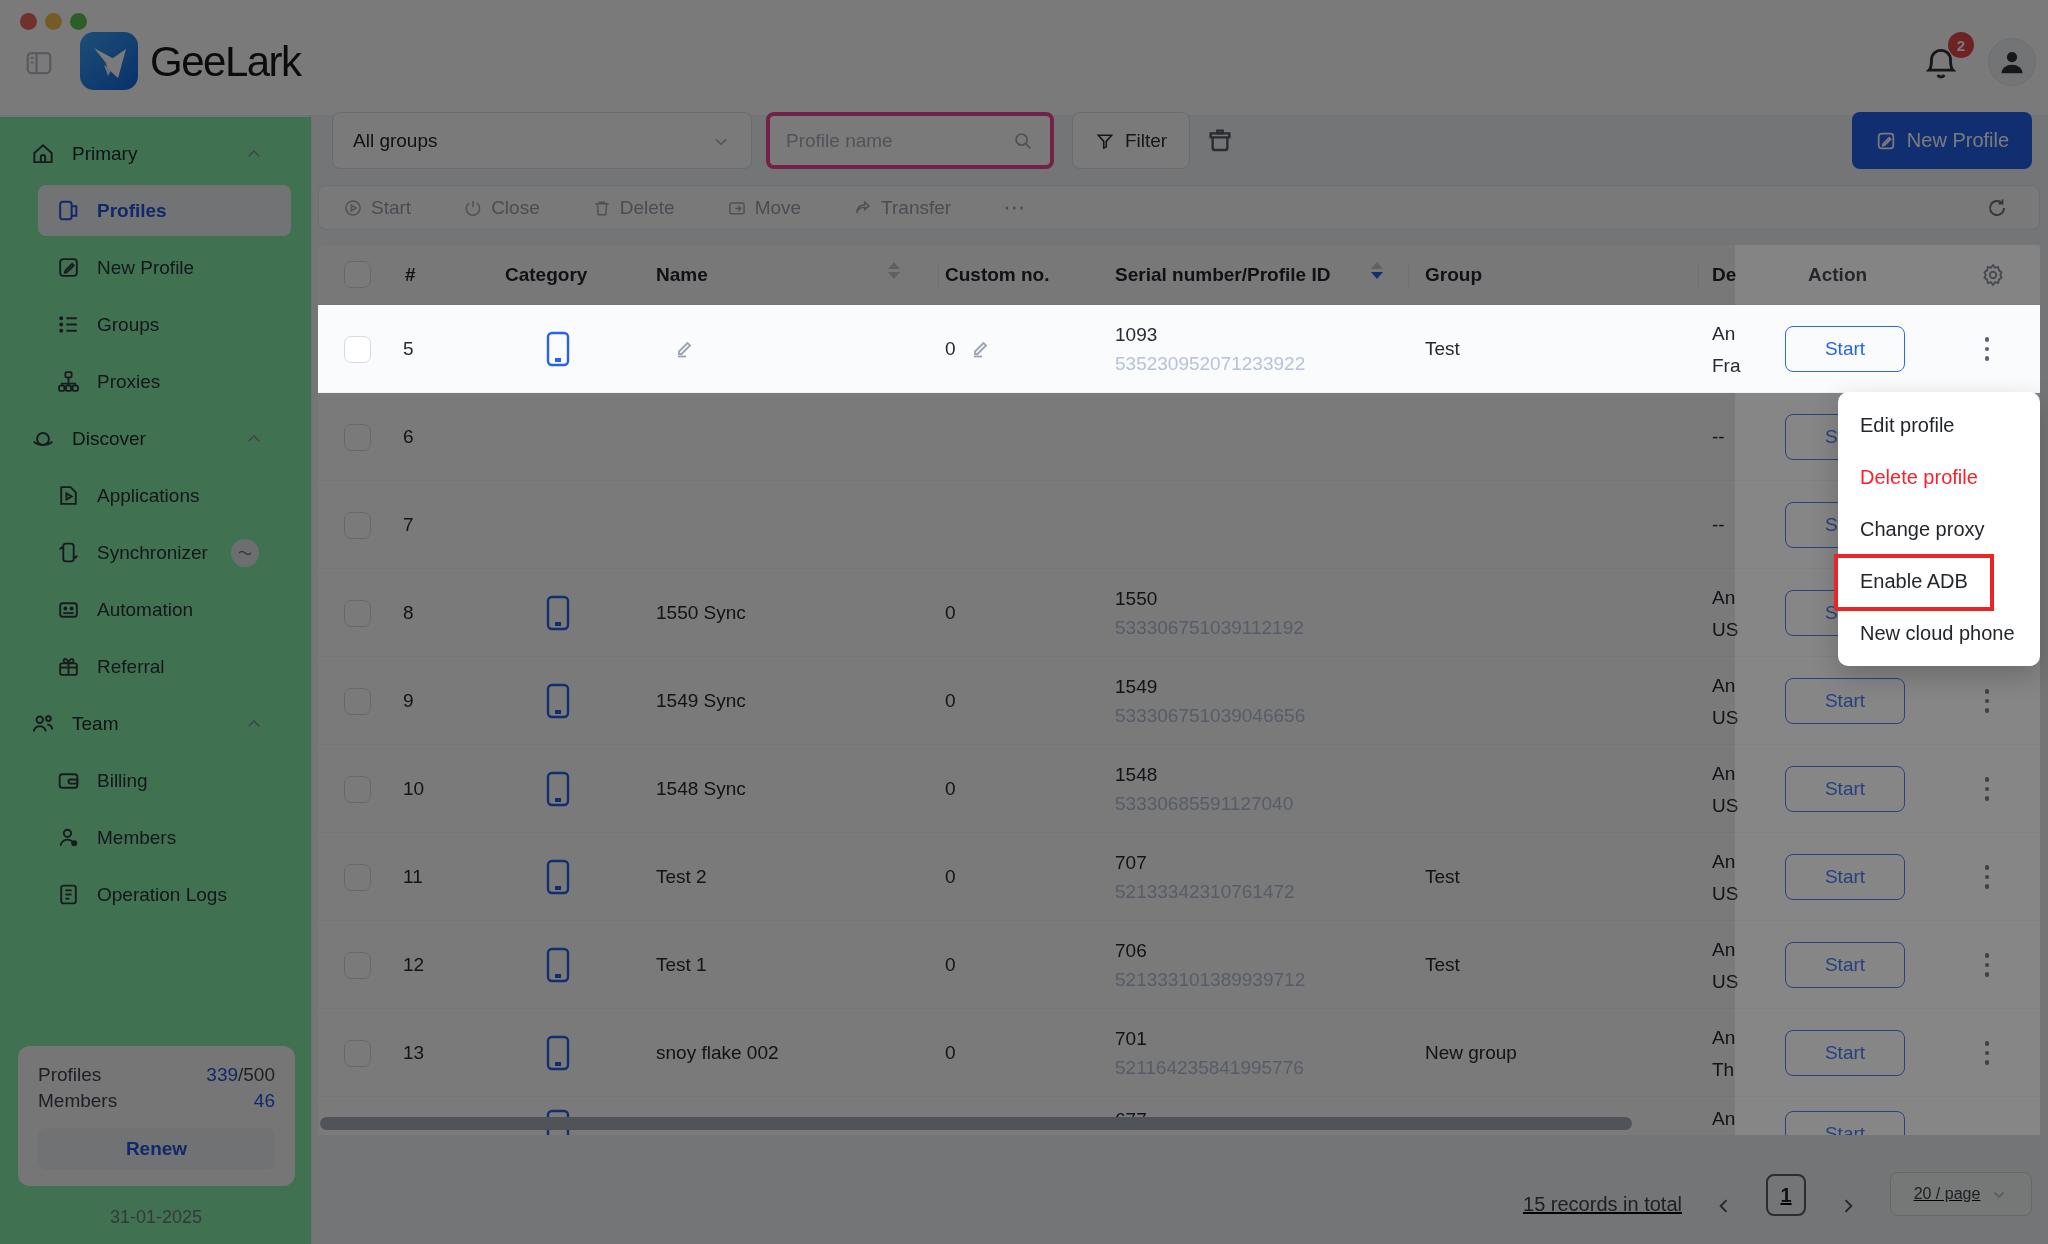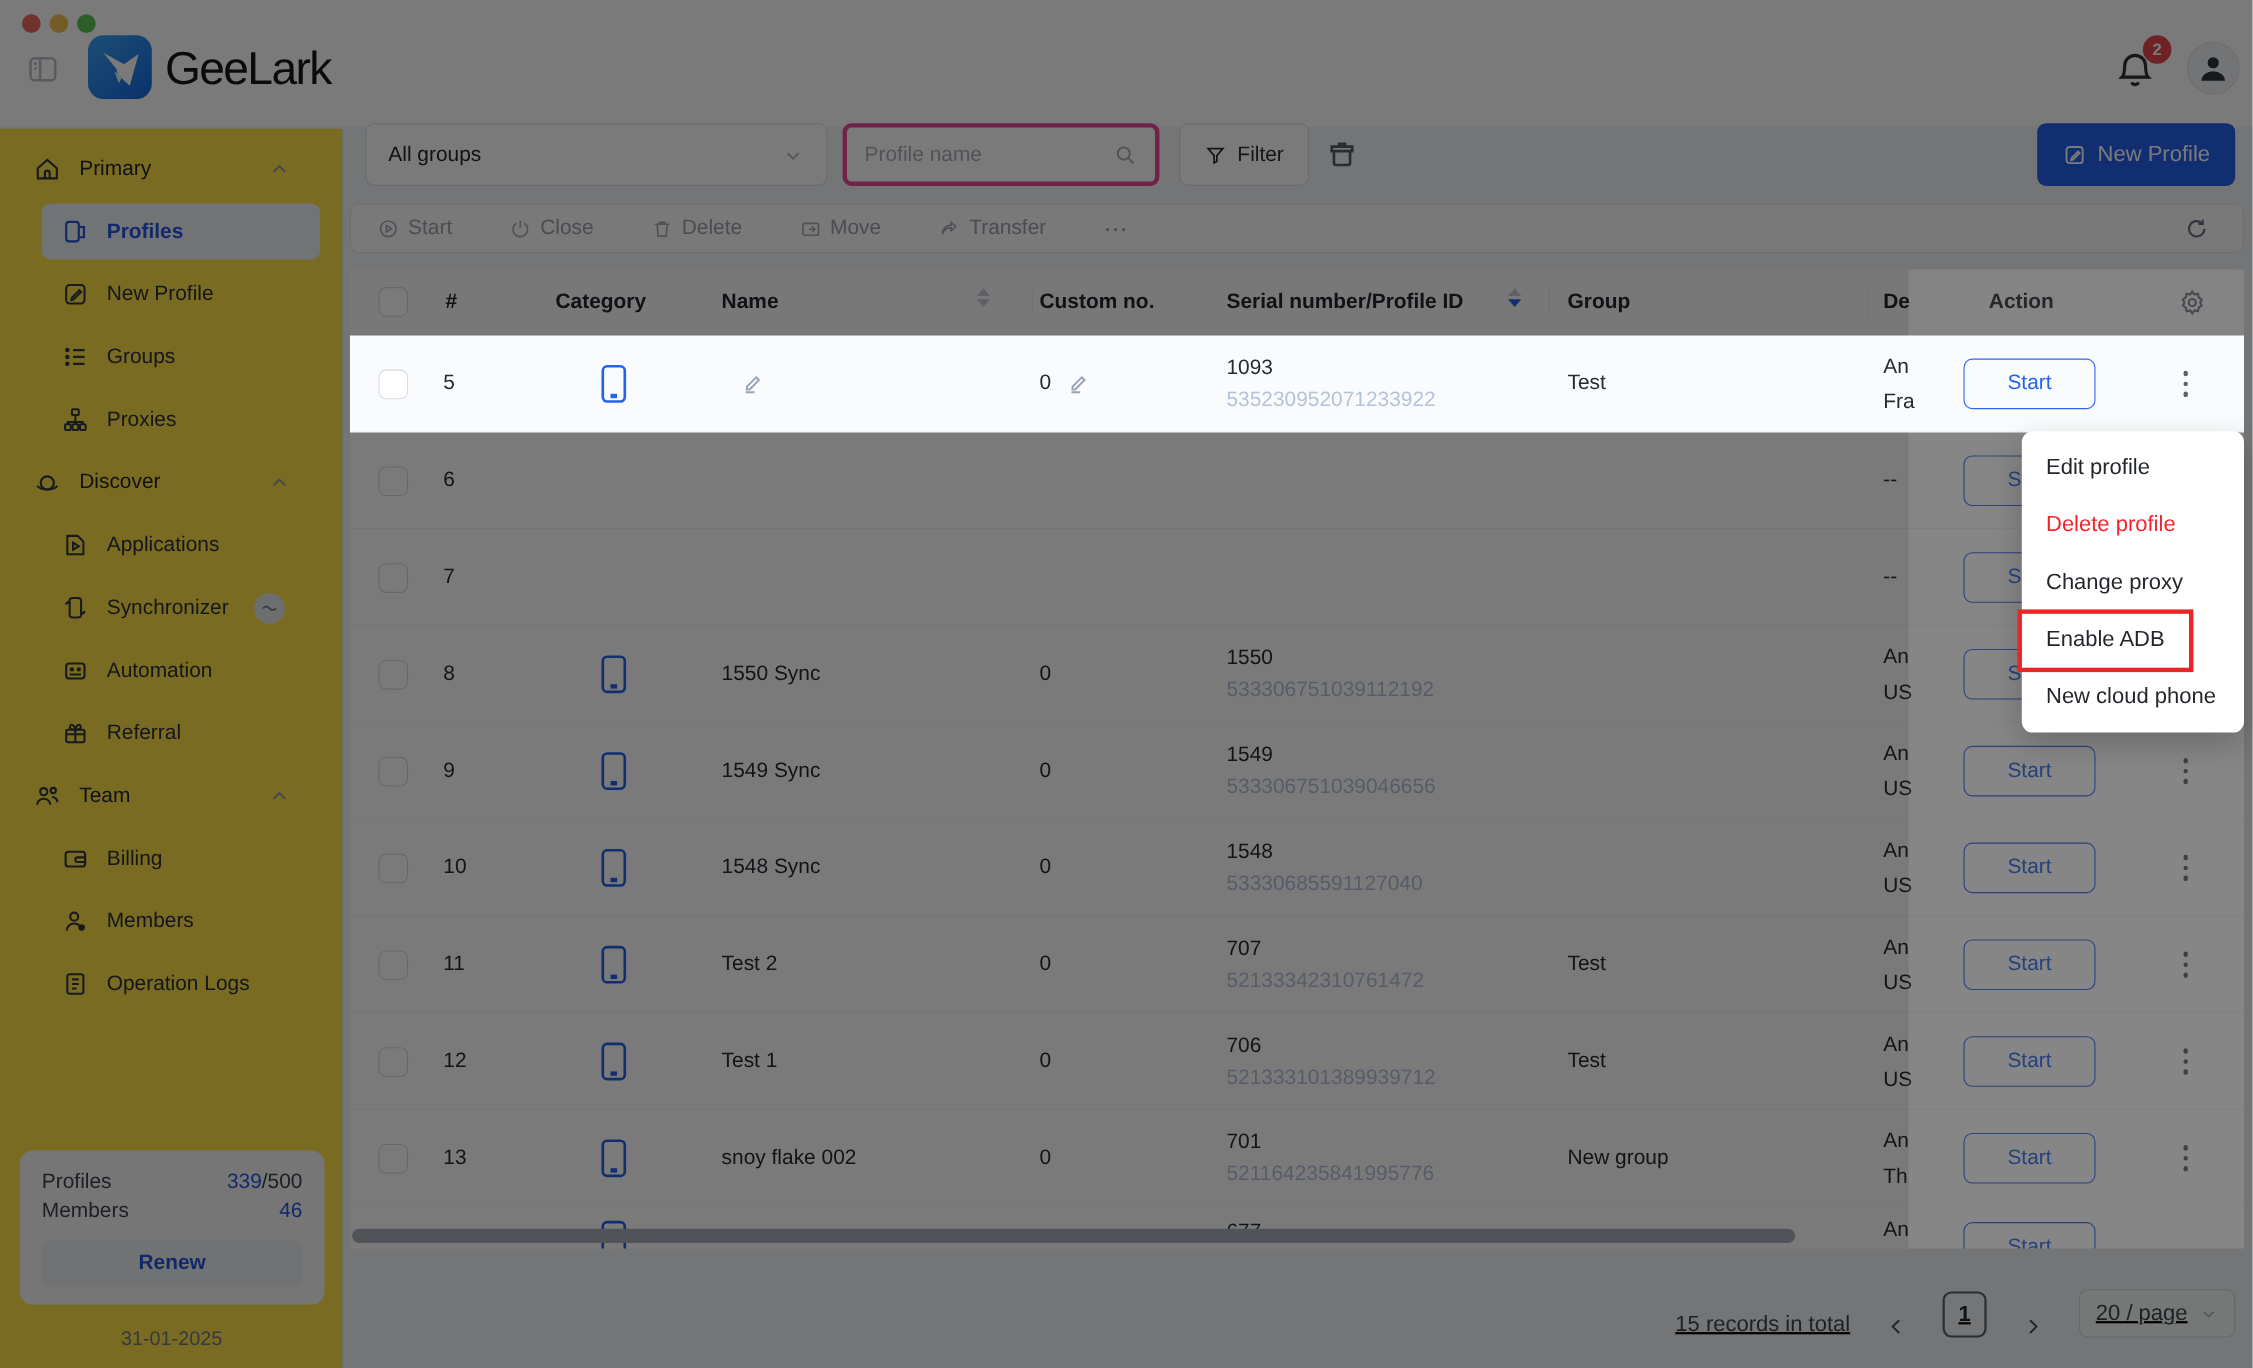--- a/index.html
+++ b/index.html
@@ -14,21 +14,21 @@
   .t-yellow { left:45px; background:#f4bf4f; }
   .t-green { left:70px; background:#61c554; }
   .sidebar-toggle { position:absolute; left:24px; top:48px; width:30px; height:30px; color:#b9bec6; }
   .logo-mark { position:absolute; left:80px; top:32px; width:58px; height:58px; border-radius:14px; background:linear-gradient(140deg,#3ba4f5,#1566e0); }
   .brand-text { position:absolute; left:150px; top:38px; font-size:42px; font-weight:400; color:#17181b; letter-spacing:-1.5px; }
   .bell { position:absolute; left:1922px; top:44px; width:38px; height:38px; color:#2c3036; }
   .bell-badge { position:absolute; left:1948px; top:32px; min-width:26px; height:26px; border-radius:13px; background:#e5484d; color:#fff; font-size:15px; font-weight:700; display:flex; align-items:center; justify-content:center; padding:0 6px; }
   .avatar { position:absolute; left:1988px; top:38px; width:48px; height:48px; border-radius:50%; background:#f1f2f4; border:1px solid #e3e5e9; display:flex; align-items:center; justify-content:center; }
 
   
-  .sidebar { position:absolute; left:0; top:117px; width:312px; height:1127px; background:#fde047; border-right:1px solid #e9ebef; }
+  .sidebar { position:absolute; left:0; top:117px; width:312px; height:1127px; background:#86efac; border-right:1px solid #e9ebef; }
   .nav { padding-top:8px; }
   .nav-row { position:relative; height:57px; display:flex; align-items:center; }
   .nav-section { padding-left:30px; }
   .nav-section .nav-ic { width:26px; height:26px; color:#33383f; }
   .nav-section .nav-label { margin-left:16px; font-size:19px; color:#23272e; }
   .nav-chevron { position:absolute; right:48px; width:18px; height:18px; color:#8a9099; }
   .nav-item { padding-left:56px; cursor:pointer; }
   .nav-item .nav-ic { width:25px; height:25px; color:#33383f; position:relative; z-index:1; }
   .nav-item .nav-label { margin-left:16px; font-size:19px; color:#2c313a; position:relative; z-index:1; }
   .nav-item.active .nav-label, .nav-item.active .nav-ic { color:#2456dd; font-weight:700; }
@@ -90,21 +90,21 @@
   .phone-ic { width:24px; height:36px; color:#2563eb; }
   .pencil-ic { width:24px; height:24px; color:#99a4b5; cursor:pointer; }
 
   .hscrollbar { position:absolute; left:2px; top:872px; width:1312px; height:13px; border-radius:7px; background:#a8adb6; cursor:pointer; }
 
   
   .pagination { position:absolute; left:0px; top:1160px; width:2040px; height:56px; display:flex; align-items:flex-end; justify-content:flex-end; gap:32px; padding-right:8px;text-decoration:underline; }
   .pg-total { font-size:20px; color:#3f454d; }
   .pg-arrow { width:20px; height:20px; color:#4a505a; cursor:pointer; }
   .pg-page { min-width:40px; height:42px; border:2px solid #585e68; border-radius:8px; display:flex; align-items:center; justify-content:center; font-size:20px; font-weight:700; color:#23272e; cursor:pointer; }
-  .pg-size { width:142px; height:44px; border:1px solid #d4d8de; border-radius:8px; background:#f7f8f9; display:flex; align-items:center; justify-content:center; gap:10px; font-size:20px; color:#3f454d; cursor:pointer; }
+  .pg-size { width:142px; height:44px; border:1px solid #d4d8de; border-radius:8px; background:#f7f8f9; display:flex; align-items:center; justify-content:center; gap:10px; font-size:16px; color:#3f454d; cursor:pointer; }
   .pg-size .chev { color:#aeb4bd; }
 
   
   .dim-overlay { position:absolute; inset:0; background:rgba(0,0,0,0.52); z-index:100; }
   .light-band { position:absolute; left:1735px; top:245px; width:305px; height:890px; background:rgba(255,255,255,0.09); z-index:101; }
 
   
   .context-menu { position:absolute; left:1838px; top:392px; width:202px; height:274px; background:#fff; border-radius:10px; box-shadow:0 10px 28px rgba(0,0,0,0.2); z-index:110; padding:7px 0; }
   .menu-item { height:52px; display:flex; align-items:center; padding-left:22px; font-size:20px; color:#23272b; cursor:pointer; }
   .menu-item.danger { color:#f5222d; }

